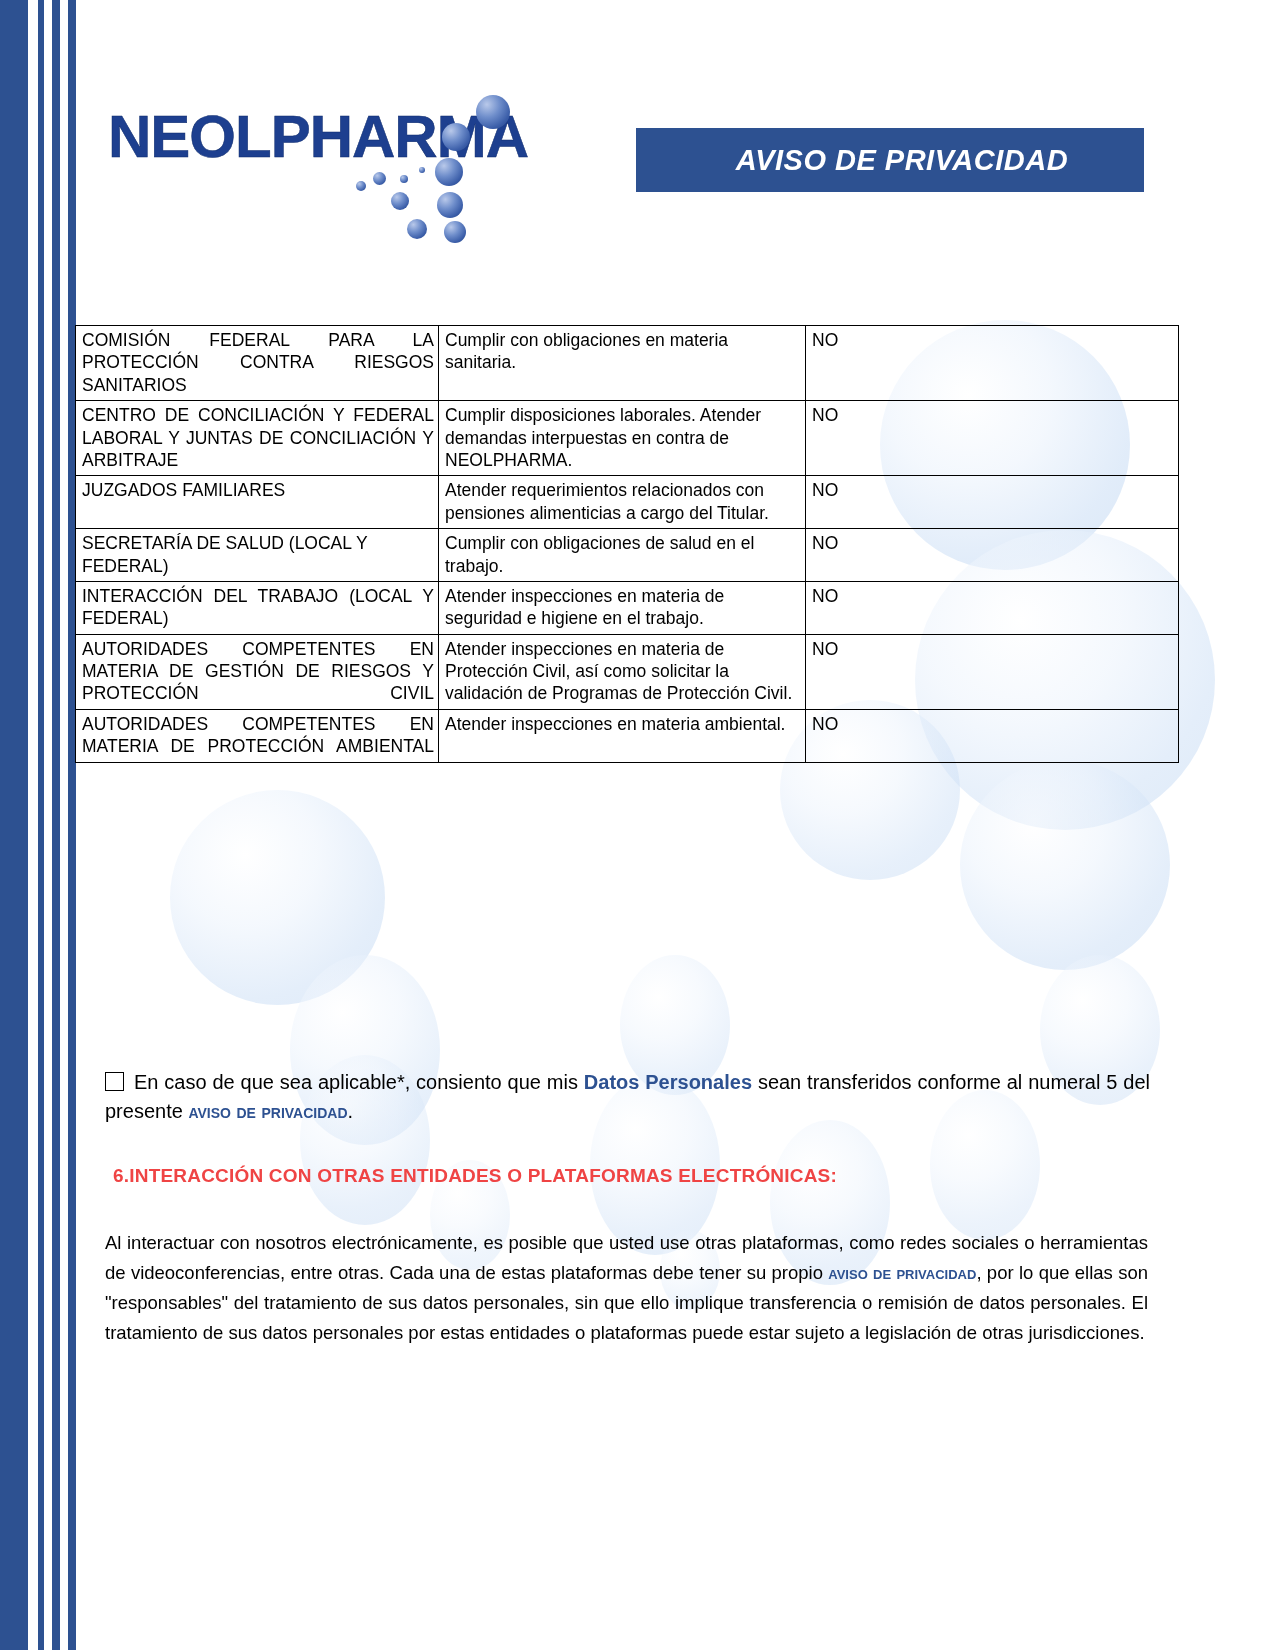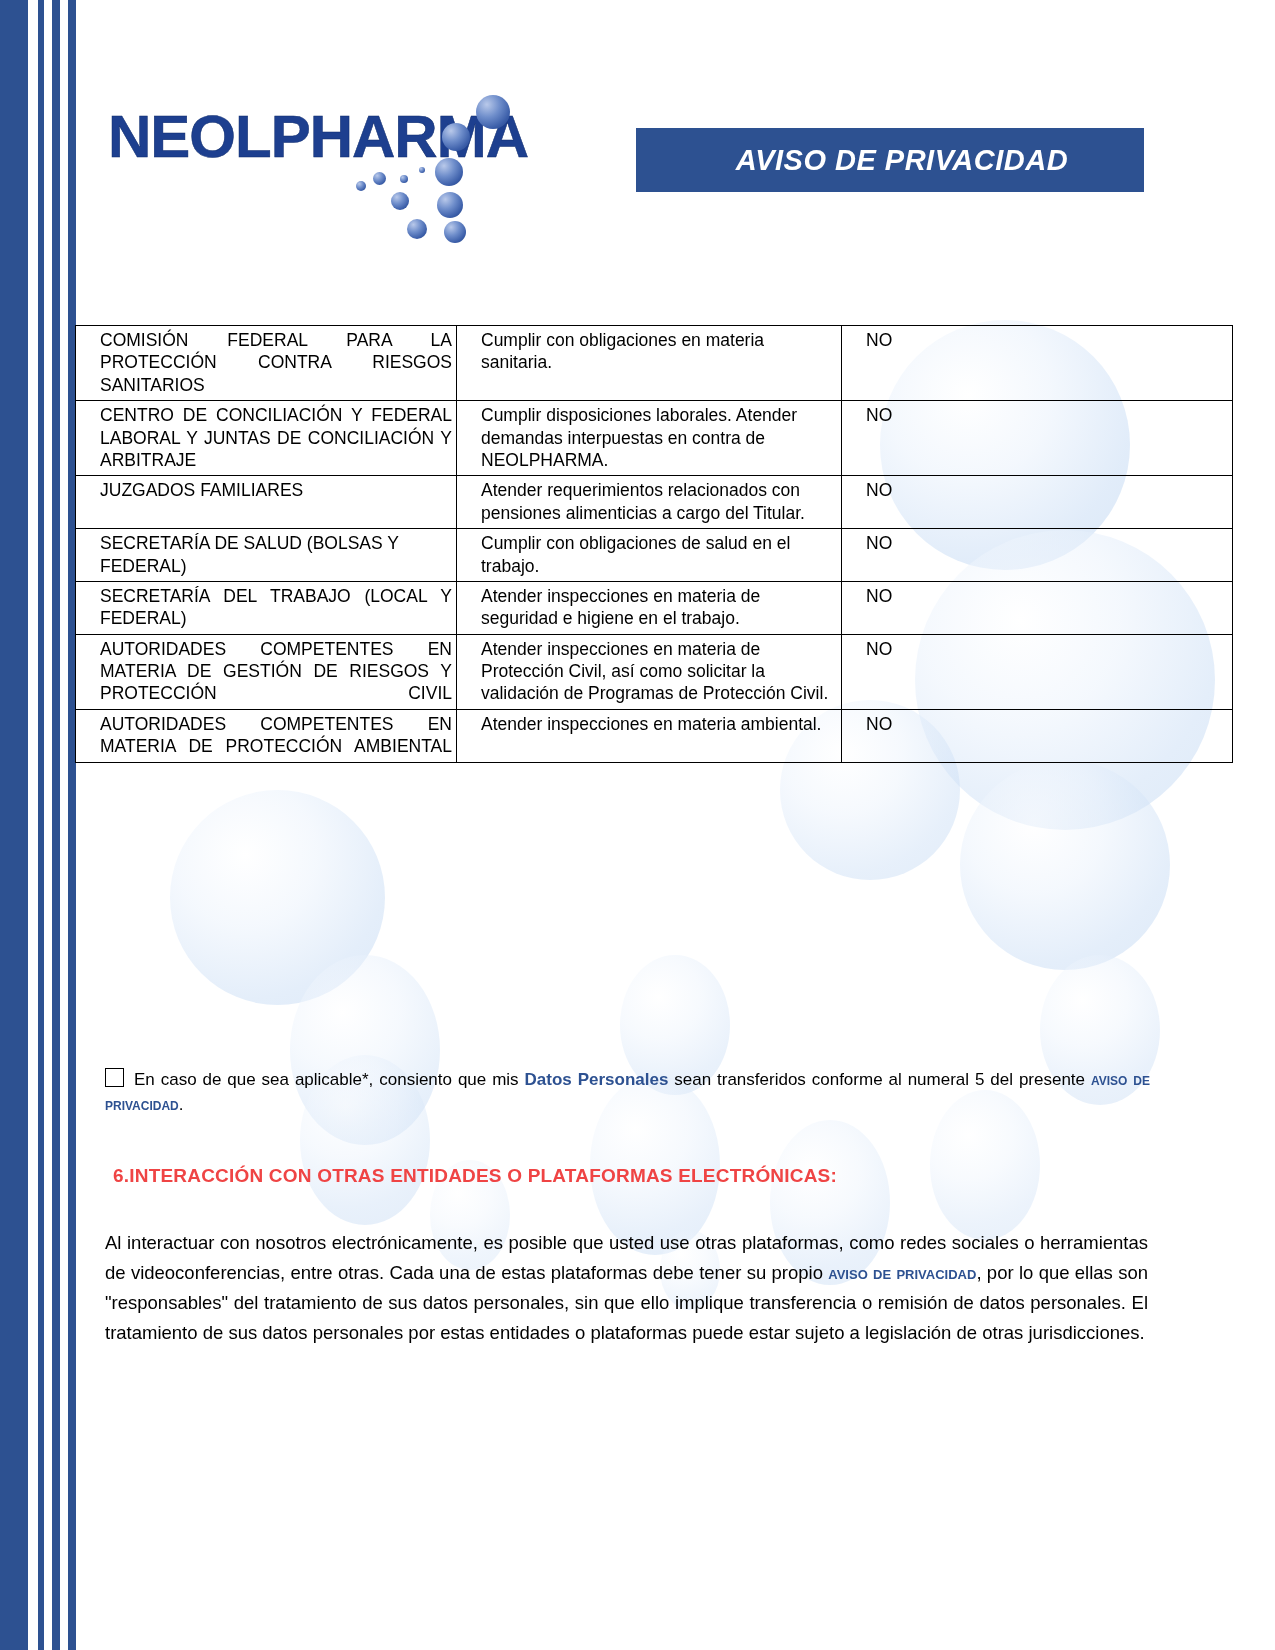--- a/index.html
+++ b/index.html
@@ -101,38 +101,38 @@
   }
   table.dt {
     border-collapse: collapse;
     width: 1072px;
     table-layout: fixed;
     background: transparent;
   }
   table.dt td {
     border: 1px solid #000000;
     vertical-align: top;
-    padding: 3px 4px 4px 24px;
+    padding: 3px 4px 4px 6px;
     font-size: 17.5px;
     line-height: 1.28;
     background: transparent;
   }
   td.c1 { width: 352px; text-align: justify; text-align-last: justify; }
   td.c1.left { text-align: left; text-align-last: left; }
   td.c2 { width: 356px; }
   td.c2.just { text-align: justify; text-align-last: left; }
   td.c3 { width: 362px; text-align: left; padding-top: 4px; }
 
   
   .consent {
     position: absolute;
     left: 105px; top: 1068px;
     width: 1045px;
     z-index: 10;
-    font-size: 17px;
+    font-size: 20px;
     line-height: 1.45;
     text-align: justify;
   }
   .checkbox {
     display: inline-block;
     width: 17px; height: 17px;
     border: 1.6px solid #000;
     vertical-align: -2px;
     margin-right: 10px;
     background: #fff;
@@ -236,27 +236,27 @@
         <td class="c3">NO</td>
       </tr>
 
       <tr>
         <td class="c1 left">JUZGADOS FAMILIARES</td>
         <td class="c2">Atender requerimientos relacionados con pensiones alimenticias a cargo del Titular.</td>
         <td class="c3">NO</td>
       </tr>
 
       <tr>
-        <td class="c1 left">SECRETARÍA DE SALUD (BOLSAS Y FEDERAL)</td>
+        <td class="c1 left">SECRETARÍA DE SALUD (LOCAL Y FEDERAL)</td>
         <td class="c2">Cumplir con obligaciones de salud en el trabajo.</td>
         <td class="c3">NO</td>
       </tr>
 
       <tr>
-        <td class="c1">SECRETARÍA DEL TRABAJO (LOCAL Y FEDERAL)</td>
+        <td class="c1">INTERACCIÓN DEL TRABAJO (LOCAL Y FEDERAL)</td>
         <td class="c2">Atender inspecciones en materia de seguridad e higiene en el trabajo.</td>
         <td class="c3">NO</td>
       </tr>
 
       <tr>
         <td class="c1">AUTORIDADES COMPETENTES EN MATERIA DE GESTIÓN DE RIESGOS Y PROTECCIÓN CIVIL</td>
         <td class="c2">Atender inspecciones en materia de Protección Civil, así como solicitar la validación de Programas de Protección Civil.</td>
         <td class="c3">NO</td>
       </tr>
 

